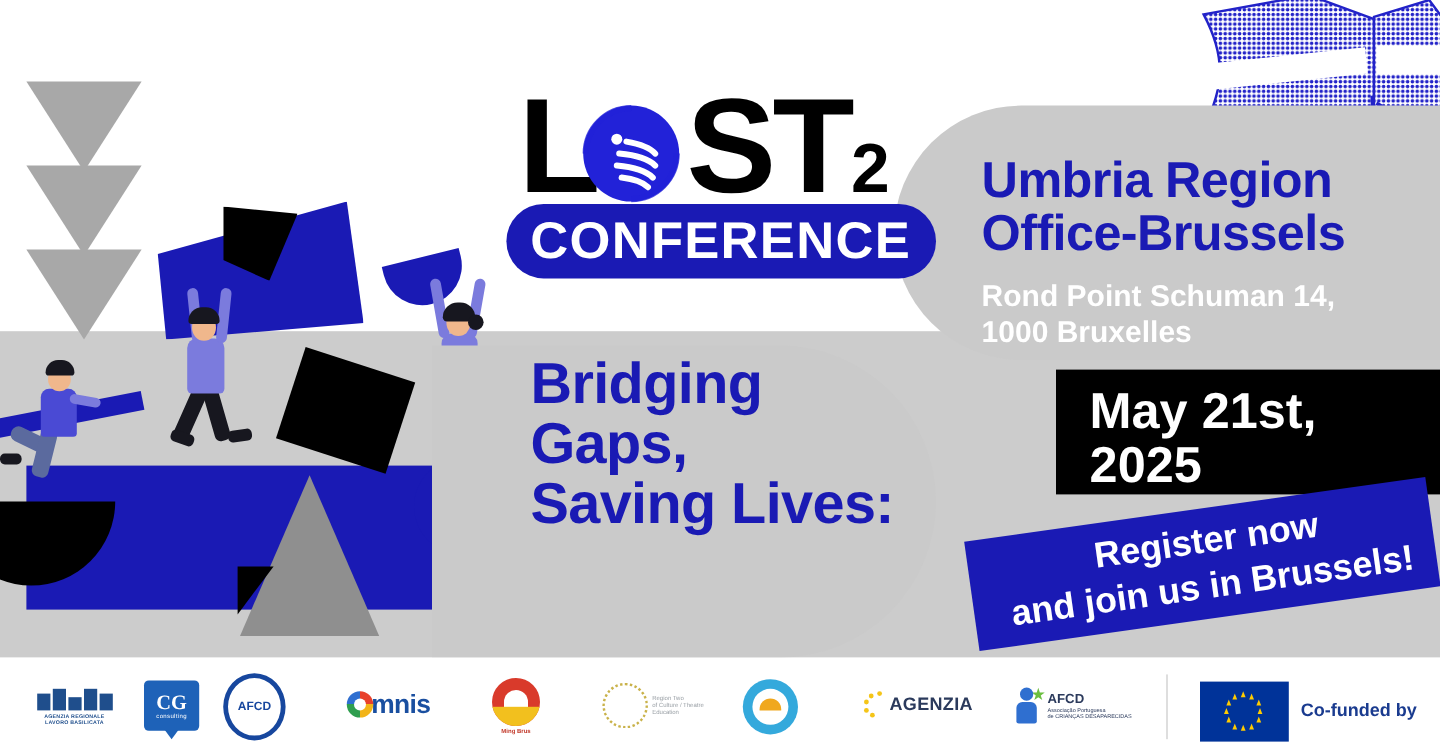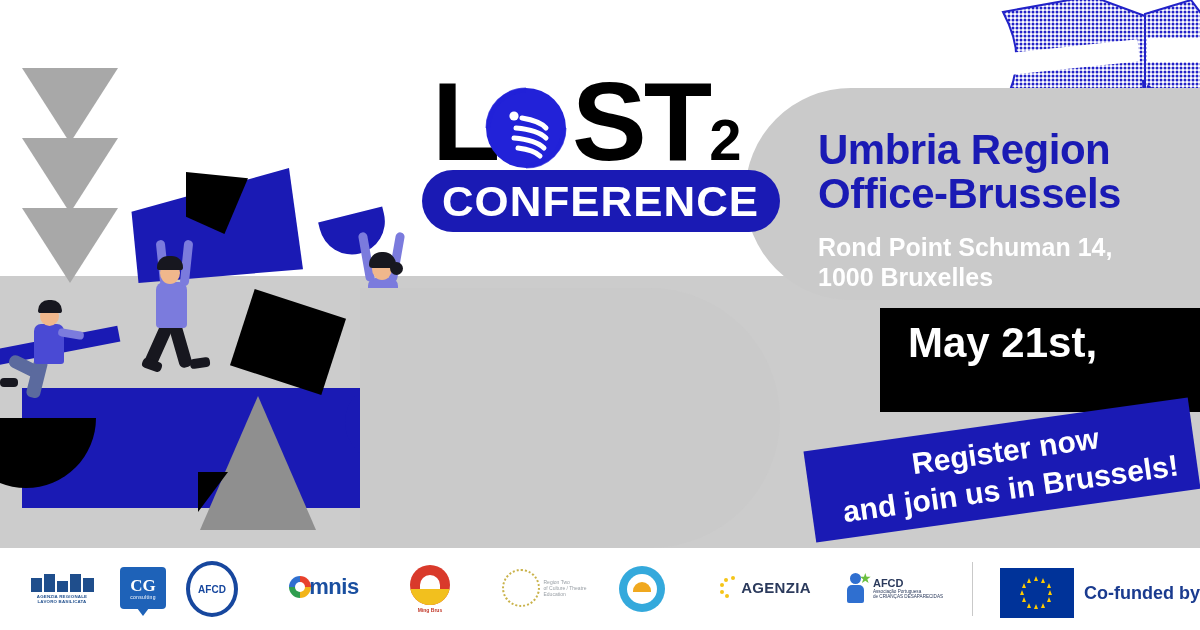--- a/index.html
+++ b/index.html
@@ -108,21 +108,21 @@
   .ribbon{position:absolute;left:808px;top:424px;width:388px;height:92px;background:#1a1ab4;transform:rotate(-8deg);}
   .ribbon-txt{position:absolute;left:822px;top:432px;width:372px;transform:rotate(-8deg);color:#ffffff;font-size:30px;line-height:38px;font-weight:bold;text-align:center;}
 
   
   .title-main{position:absolute;left:442px;top:296px;width:330px;color:#1a1ab4;font-size:48px;line-height:50px;font-weight:bold;letter-spacing:-0.5px;}
   .title-sub{position:absolute;left:444px;top:412px;width:330px;color:#1a1a1a;font-size:30px;line-height:34px;font-weight:normal;}
   .lg{position:absolute;display:flex;align-items:center;justify-content:center;}
   .divider{position:absolute;left:972px;top:562px;width:1px;height:54px;background:#c9c9c9;}
   .eu{position:absolute;left:1000px;top:568px;display:flex;align-items:center;gap:10px;}
   .eu-flag{width:74px;height:50px;background:#003399;position:relative;}
-  .eu-txt{color:#1a3b8f;font-size:18px;line-height:16px;font-weight:bold;}
+  .eu-txt{color:#1a3b8f;font-size:15px;line-height:16px;font-weight:bold;}
   .star{position:absolute;width:0;height:0;border-left:2.6px solid transparent;border-right:2.6px solid transparent;border-bottom:5.2px solid #ffcc00;}
 
   
   .p-arlab{left:26px;top:566px;width:72px;height:46px;flex-direction:column;}
   .p-arlab .bars{display:flex;gap:2px;align-items:flex-end;}
   .p-arlab .bars i{display:block;width:11px;background:#1f4e8c;}
   .p-arlab .cap{font-size:4.4px;color:#1f4e8c;font-weight:bold;line-height:5.4px;text-align:center;margin-top:2px;letter-spacing:.2px;}
 
   .p-consult{left:118px;top:562px;width:50px;height:52px;}
   .bubble{width:46px;height:42px;background:#1e62b8;border-radius:4px;position:relative;display:flex;flex-direction:column;align-items:center;justify-content:center;}
@@ -264,29 +264,34 @@
     <div>Office-Brussels</div>
   </div>
   <div class="venue-addr">
     <div>Rond Point Schuman 14,</div>
     <div>1000 Bruxelles</div>
   </div>
 
   <div class="date-box">
     <span>
       <div>May 21st,</div>
+      <div>2025</div>
     </span>
   </div>
 
   <div class="ribbon"></div>
   <div class="ribbon-txt">
     <div>Register now</div>
     <div>and join us in Brussels!</div>
   </div>
 
+  <div class="title-main">
+    <div>Bridging Gaps,</div>
+    <div>Saving Lives:</div>
+  </div>
 
   <div class="band-white-bottom"></div>
 
   <div class="lg p-arlab">
     <div class="bars">
       <i style="height:14px"></i>
         <i style="height:18px"></i>
         <i style="height:11px"></i>
         <i style="height:18px"></i>
         <i style="height:14px"></i>

